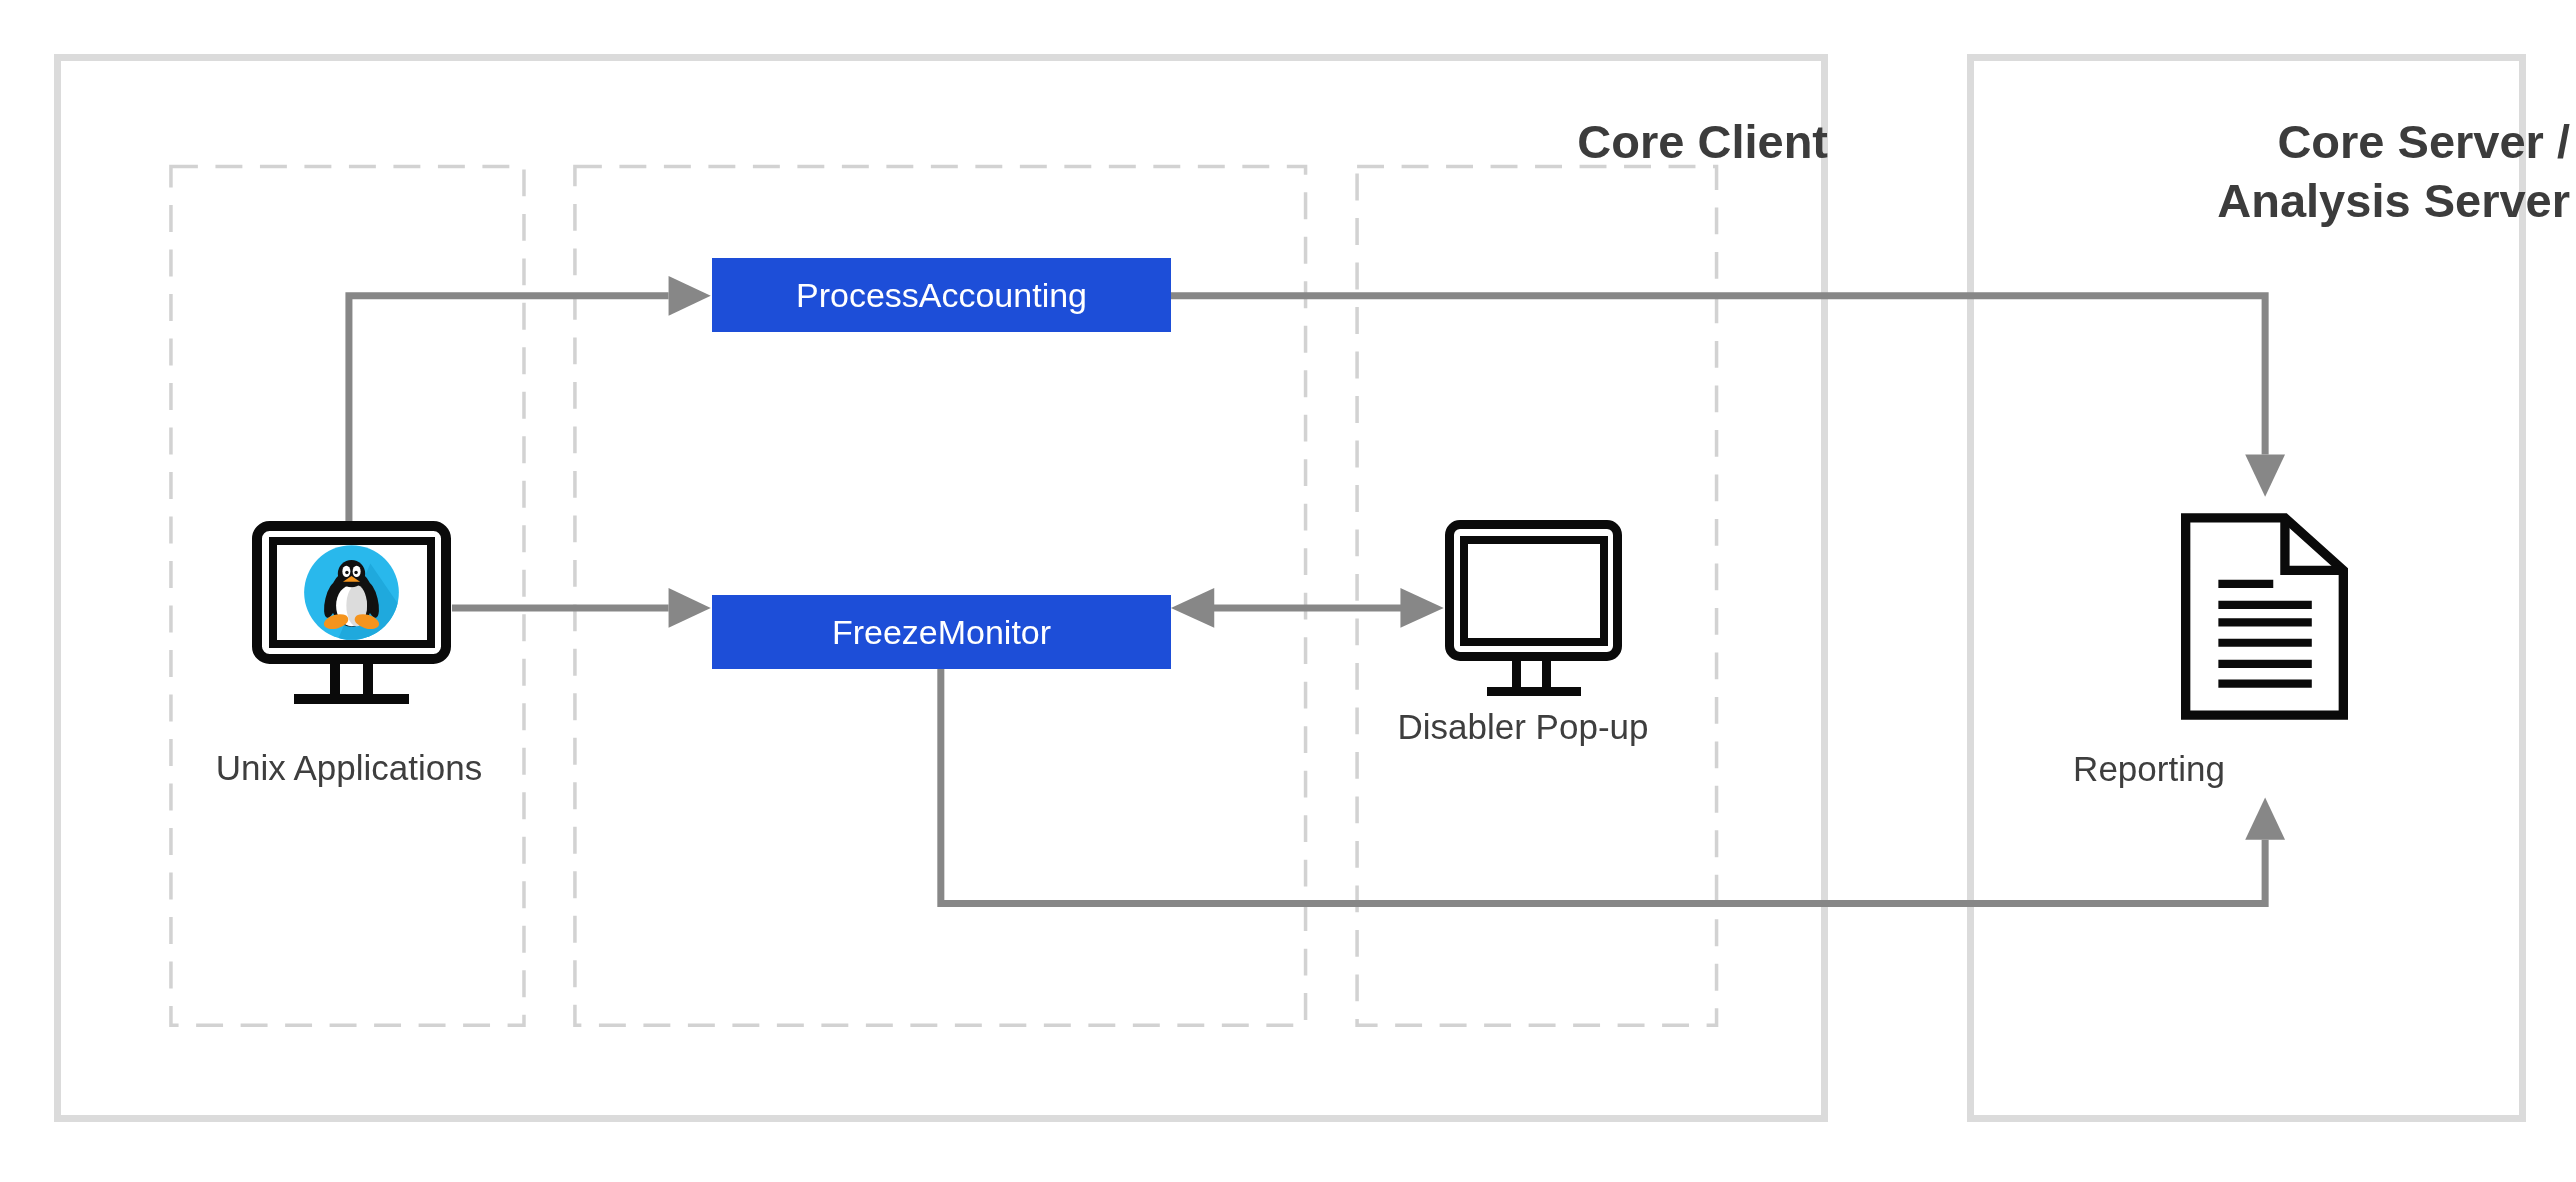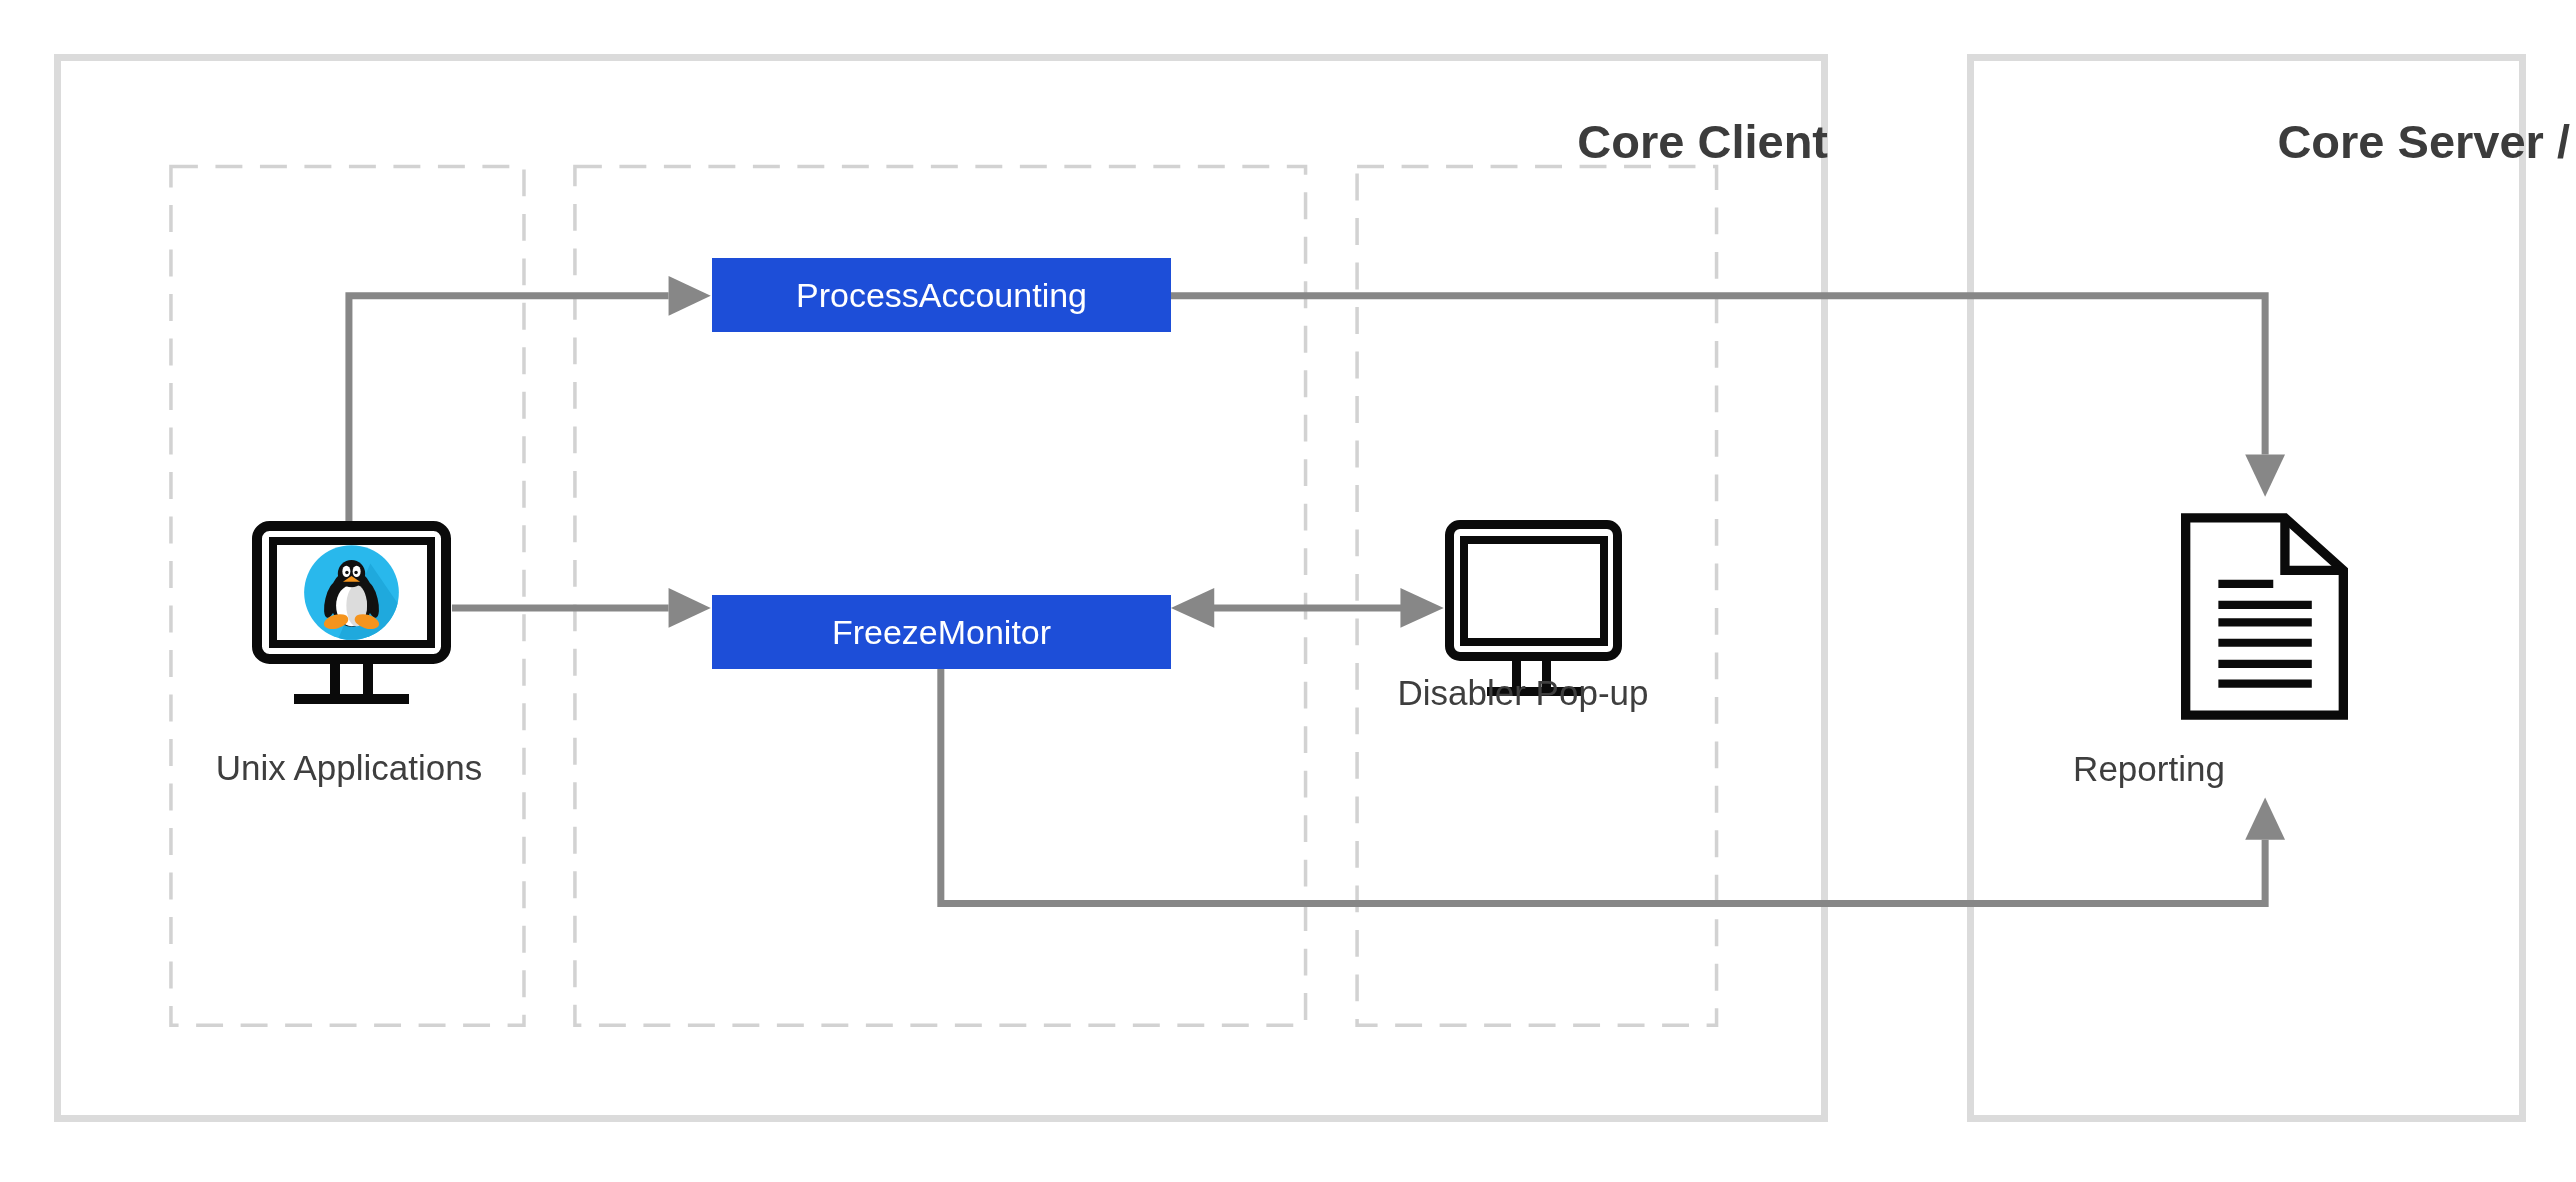--- a/index.html
+++ b/index.html
@@ -18,21 +18,21 @@
 
   
   .red-node{position:absolute;width:459px;height:74px;background:#1d4ed8;color:#FFFFFF;
             font-size:34px;display:flex;align-items:center;justify-content:center;z-index:3;}
   .node-pa{left:712px;top:258px;}
   .node-fm{left:712px;top:595px;}
 
   
   .icon-label{position:absolute;width:410px;text-align:center;font-size:35px;color:#3E3E3E;z-index:3;}
   .label-unix{left:144px;top:713px;margin-top:35px;}
-  .label-disabler{left:1318px;top:673px;}
+  .label-disabler{left:1318px;top:707px;}
   .label-reporting{left:1944px;top:749px;}
 
   
   .abs{position:absolute;z-index:3;}
   .mon-frame{box-sizing:border-box;background:#ffffff;border:10.5px solid #0A0A0A;border-radius:17.6px;
              display:flex;align-items:center;justify-content:center;}
   .mon-screen{box-sizing:border-box;background:#ffffff;border:8.2px solid #0A0A0A;
               display:flex;align-items:center;justify-content:center;}
   .stand{position:absolute;background:#0A0A0A;z-index:3;}
 
@@ -42,20 +42,21 @@
 <body>
 
 <div class="canvas">
 
   <section class="outer-box core-client-box"></section>
   <section class="outer-box core-server-box"></section>
 
   <h1 class="title core-client-title">Core Client</h1>
   <h1 class="title core-server-title">
     <span>Core Server /</span><br>
+    <span>Analysis Server</span>
   </h1>
 
   <svg class="overlay" width="2576" height="1183" viewBox="0 0 4400 2020">
 
     <rect x="292" y="284" width="603" height="1467" fill="none" stroke="#D2D2D2" stroke-width="6" stroke-dasharray="46 30"></rect>
     <rect x="982" y="284" width="1248" height="1467" fill="none" stroke="#D2D2D2" stroke-width="6" stroke-dasharray="46 30"></rect>
     <rect x="2318" y="284" width="614" height="1467" fill="none" stroke="#D2D2D2" stroke-width="6" stroke-dasharray="46 30"></rect>
 
     <g>
       <path d="M 596 890 L 596 505 L 1142 505" fill="none" stroke="#878787" stroke-width="12"></path>

